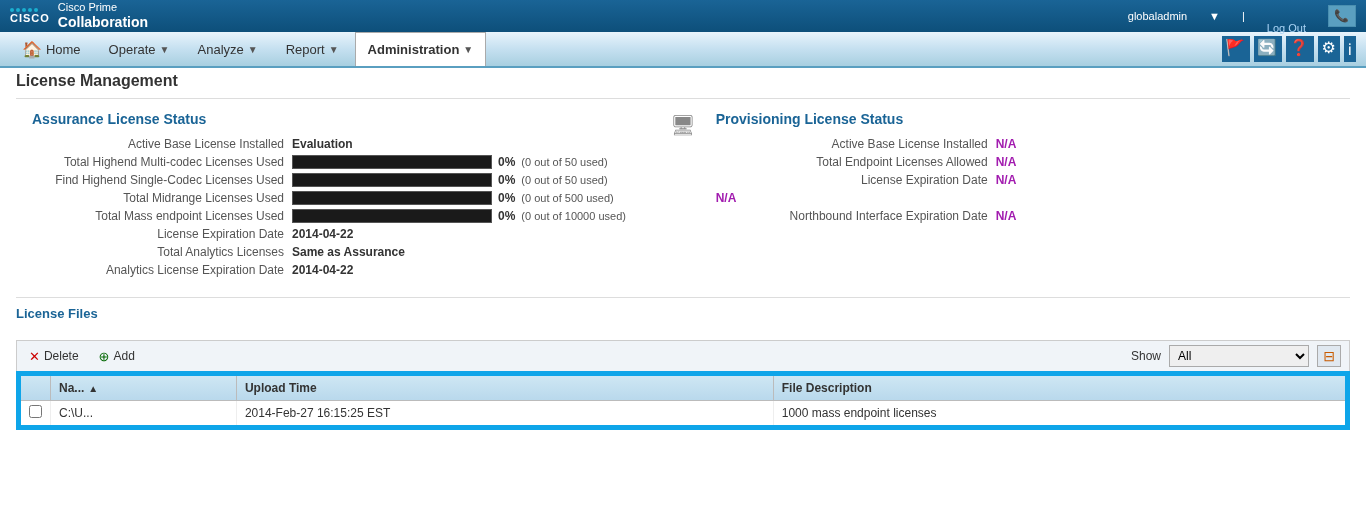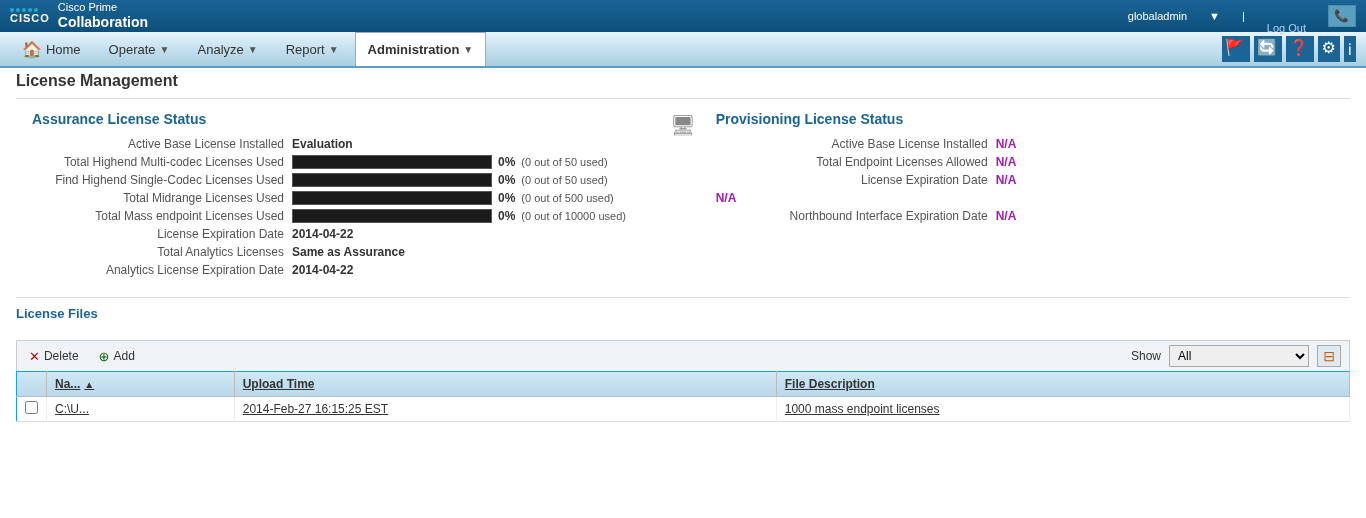--- a/index.html
+++ b/index.html
@@ -278,22 +278,21 @@
       justify-content: center;
       cursor: pointer;
       font-size: 14px;
       color: #c85a00;
     }
 
     
     .data-table {
       width: 100%;
       border-collapse: collapse;
-      border: 1px solid #0ea5e9;
-      text-decoration: underline;
+      border: 5px solid #0ea5e9;
     }
     .data-table thead tr {
       background: linear-gradient(180deg, #d0e8f4 0%, #b8d8ec 100%);
     }
     .data-table thead th {
       text-align: left;
       padding: 5px 8px;
       font-size: 12px;
       font-weight: bold;
       color: #333;

